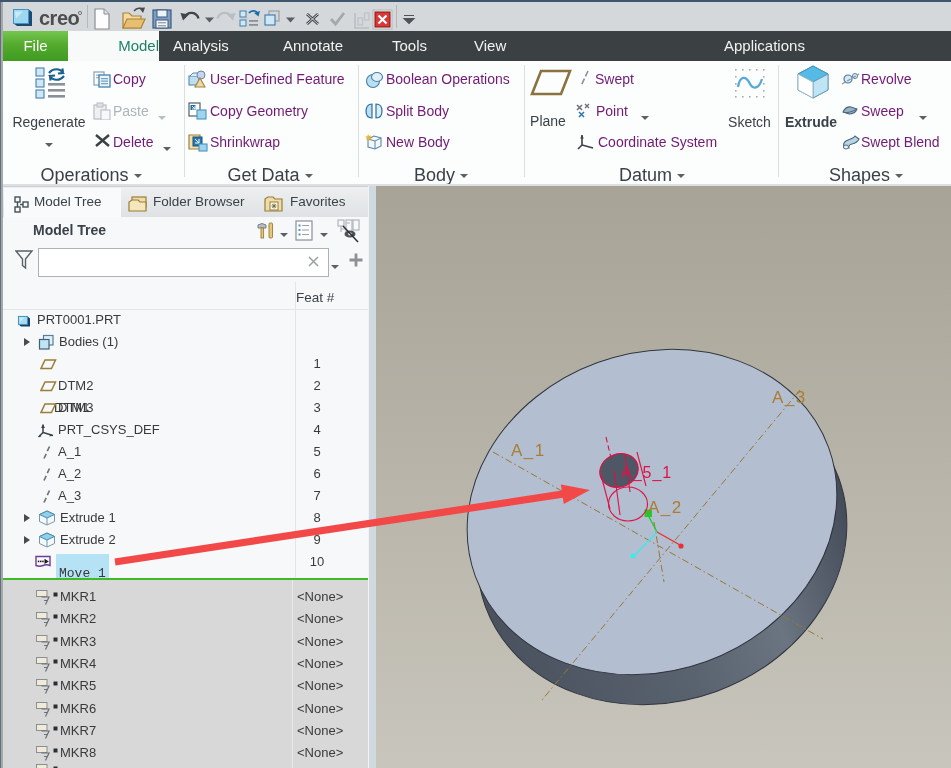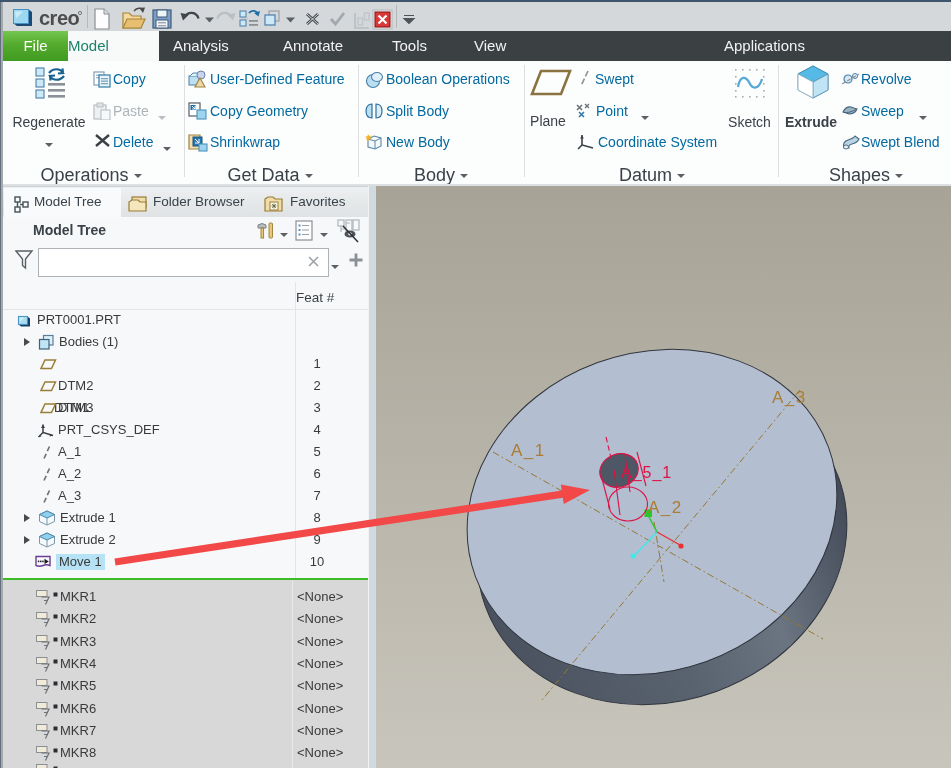--- a/index.html
+++ b/index.html
@@ -11,28 +11,28 @@
   #frameleft{left:0;top:2px;width:1px;height:766px;background:#62707e;}
   #frameleft2{left:1px;top:2px;width:2px;height:766px;background:#a6a9ab;}
   
   #titlebar{left:3px;top:2px;width:948px;height:29px;background:#d4d8db;}
   
   #tabrow{left:3px;top:31px;width:948px;height:30px;background:#3b4043;}
   #filetab{left:0;top:0;width:65px;height:30px;
      background:linear-gradient(#74c650,#54ab2d 45%,#3f9b21);
      color:#fff;font-size:15px;line-height:30px;text-align:center;}
   #modeltab{left:65px;top:0;width:91px;height:30px;background:#f8fafa;
-     color:#1e8269;font-size:15px;line-height:30px;text-align:left;}
+     color:#1e8269;font-size:15px;line-height:30px;text-align:right;}
   .tabitem{color:#f2f2f2;font-size:15px;line-height:30px;top:0;height:30px;}
   
   #ribbon{left:3px;top:61px;width:948px;height:123px;background:#fcfdfd;
      border-bottom:1px solid #c6c9cb;}
   .gsep{top:4px;width:1px;height:112px;background:#dcdfe1;}
   .glabel{top:104px;height:18px;font-size:18px;color:#3b4148;text-align:center;}
-  .ritem{height:16px;font-size:14px;color:#0369a1;white-space:nowrap;}
+  .ritem{height:16px;font-size:14px;color:#701a75;white-space:nowrap;}
   .rgray{color:#aeb4b8;}
   .bigbtn{font-size:14px;color:#3b4148;text-align:center;}
   .dArr{display:inline-block;width:0;height:0;border-left:4px solid transparent;
      border-right:4px solid transparent;border-top:4px solid #5a6065;vertical-align:middle;}
   .dArrG{border-top-color:#b9bfc3;}
   
   #navpanel{left:3px;top:186px;width:365px;height:582px;background:#f6f8f9;}
   #navtabs{left:0;top:0;width:365px;height:30px;
      background:linear-gradient(#edeff0,#dfe2e4);border-top:1px solid #ccd0d2;}
   #navtab-active{left:1px;top:1px;width:117px;height:29px;background:#f8fafb;}
@@ -451,21 +451,21 @@
 <div class="abs trow" style="top:365px;">
         <svg class="abs" style="left:31px;top:3px;" width="20" height="16">
           <path d="M2 2.5 L16 2.5 L16 11.5 Q12.5 10 9 11.5 Q5.5 13 2 11.5 Z" fill="#faf8fc" stroke="#6a3d96" stroke-width="1.4"></path>
           <g fill="#1a1a1a">
             <rect x="3.8" y="6.6" width="1.5" height="1.6"></rect>
             <rect x="6" y="6.6" width="1.5" height="1.6"></rect>
             <rect x="8.2" y="6.6" width="1.5" height="1.6"></rect>
           </g>
           <path d="M10.5 4.8 L14.8 7.4 L10.5 10 Z" fill="#1a1a1a"></path>
         </svg>
-        <div class="tlabel" style="left:53px;background:#b5e3f5;padding:0 3px;">Move 1</div>
+        <div class="tlabel" style="left:53px;background:#b5e3f5;padding:12px 3px;font-family:Liberation Mono, monospace;">Move 1</div>
         <div class="tnum">10</div>
       </div>
 </div>
   <div class="abs" id="greenline"></div>
   <div class="abs" id="graysec"></div>
   <div class="abs" style="left:289px;top:394px;width:1px;height:188px;background:#e9e9e9;"></div>
   <div id="mkrrows">
 <div class="abs mrow" style="top:400px;">
         <svg class="abs" style="left:33px;top:4px;" width="22" height="15">
           <rect x="0.5" y="0.5" width="10.5" height="6" fill="#f2ead8" stroke="#8a8f93" stroke-width="1"></rect>

